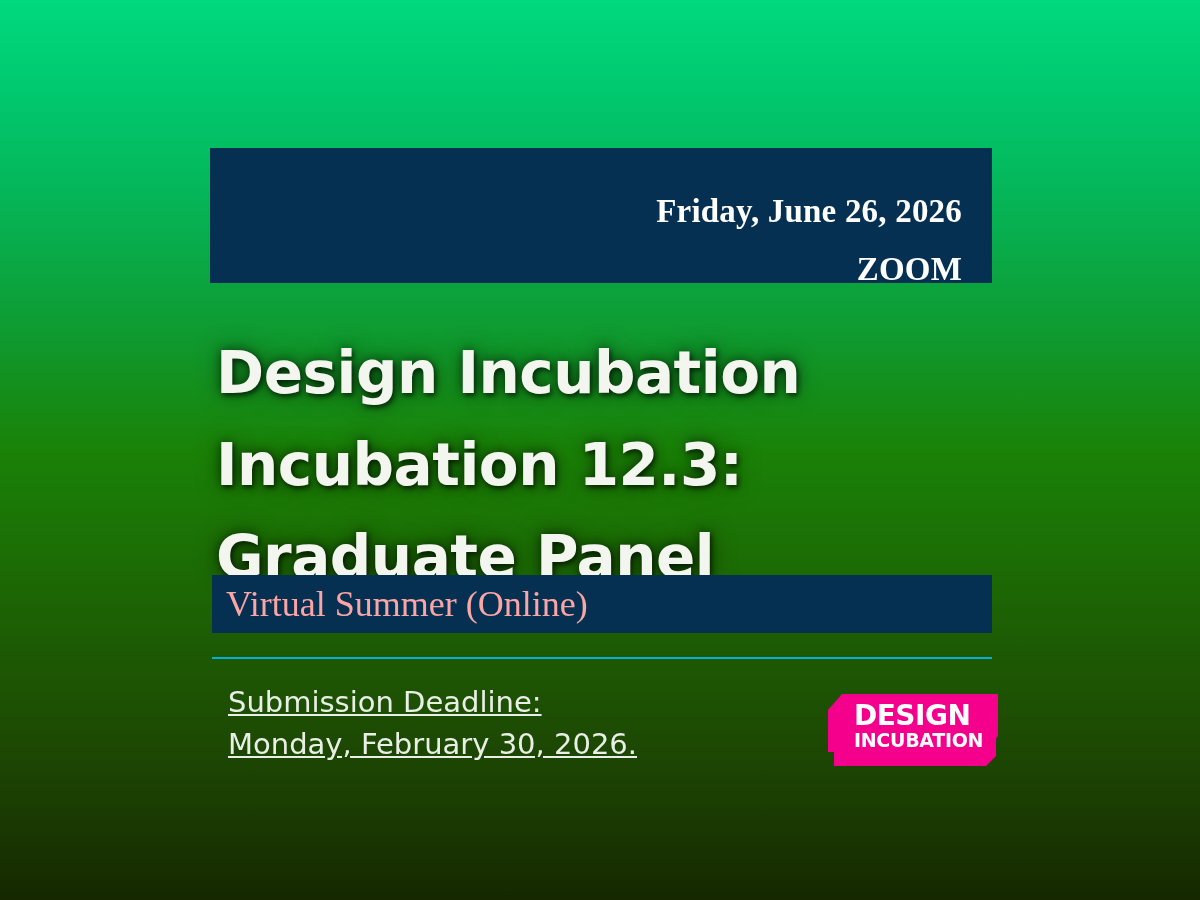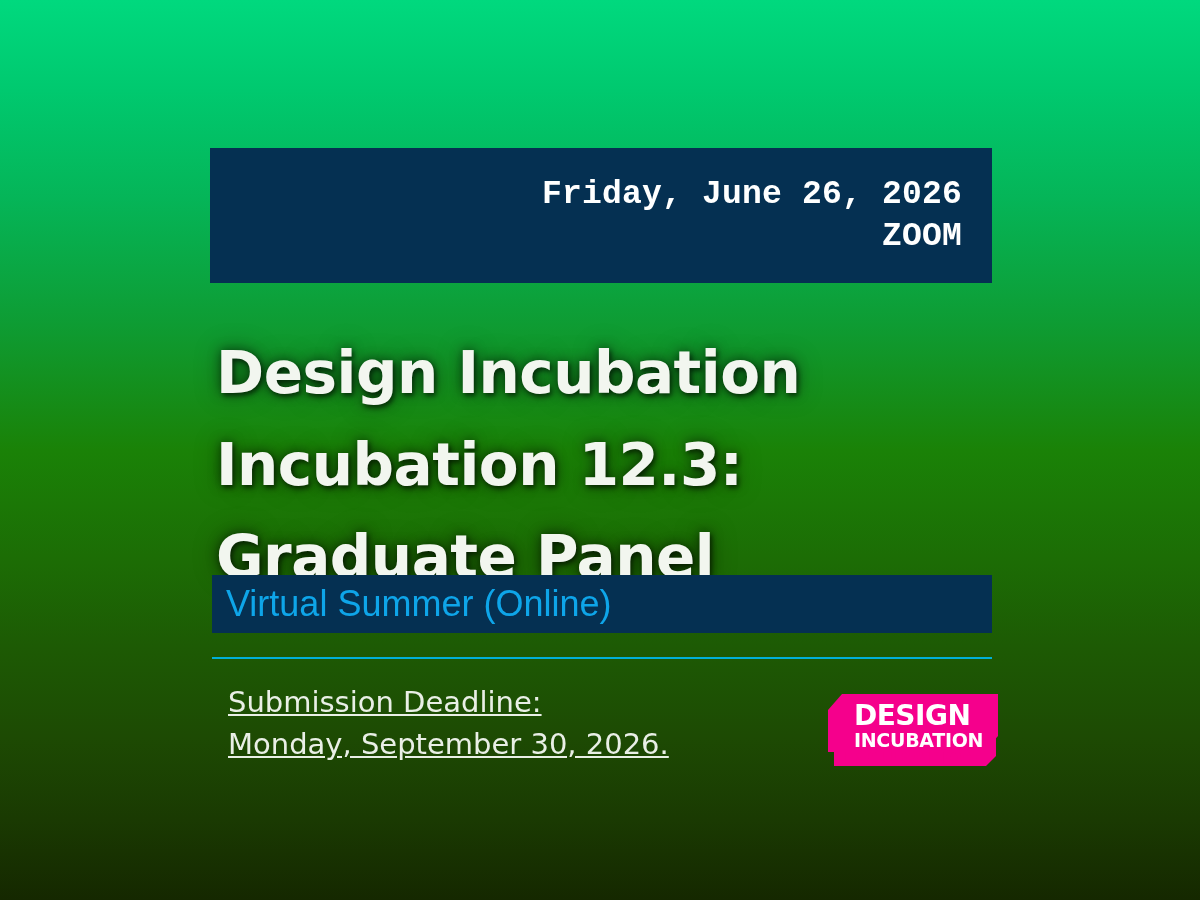--- a/index.html
+++ b/index.html
@@ -42,25 +42,26 @@
     top: 148px;
     width: 782px;
     height: 135px;
     background: #053052;
     padding: 26px 30px 0 0;
     text-align: right;
   }
   .date-line {
     display: block;
     color: #ffffff;
-    font-family: Liberation Mono, monospace;
+    font-family: Liberation Serif, serif;
     font-weight: bold;
     font-size: 33px;
     line-height: 1.28;
     letter-spacing: 0.2px;
+    margin-top: 16px;
   }
 
   
   .title {
     position: absolute;
     left: 216px;
     top: 316px;
     width: 790px;
     color: #f2f6ef;
     font-family: "DejaVu Sans", sans-serif;
@@ -81,22 +82,22 @@
     left: 212px;
     top: 575px;
     width: 780px;
     height: 58px;
     background: #053052;
     display: flex;
     align-items: center;
     padding-left: 14px;
   }
   .subtitle-text {
-    color: #0ea5e9;
-    font-family: Liberation Sans, sans-serif;
+    color: #fca5a5;
+    font-family: Liberation Serif, serif;
     font-weight: normal;
     font-size: 36px;
     line-height: 1;
     letter-spacing: 0px;
   }
 
   
   .divider {
     position: absolute;
     left: 212px;
@@ -148,21 +149,21 @@
   </h1>
 
   <div class="subtitle-bar">
     <span class="subtitle-text">Virtual Summer (Online)</span>
   </div>
 
   <div class="divider"></div>
 
   <div class="deadline">
     <span class="deadline-line">Submission Deadline:</span>
-    <span class="deadline-line">Monday, September 30, 2026.</span>
+    <span class="deadline-line">Monday, February 30, 2026.</span>
   </div>
 
   <div class="logo">
     <svg viewBox="0 0 170 88" xmlns="http://www.w3.org/2000/svg">
 
       <g>
         <path d="M6 52 L16 42 L168 42 L168 64 L158 74 L6 74 Z" fill="#F5008C"></path>
         <text x="16" y="72" font-family="DejaVu Sans, sans-serif" font-size="19" font-weight="bold" fill="#F5008C" letter-spacing="0.2">INCUBATION</text>
       </g>
 

